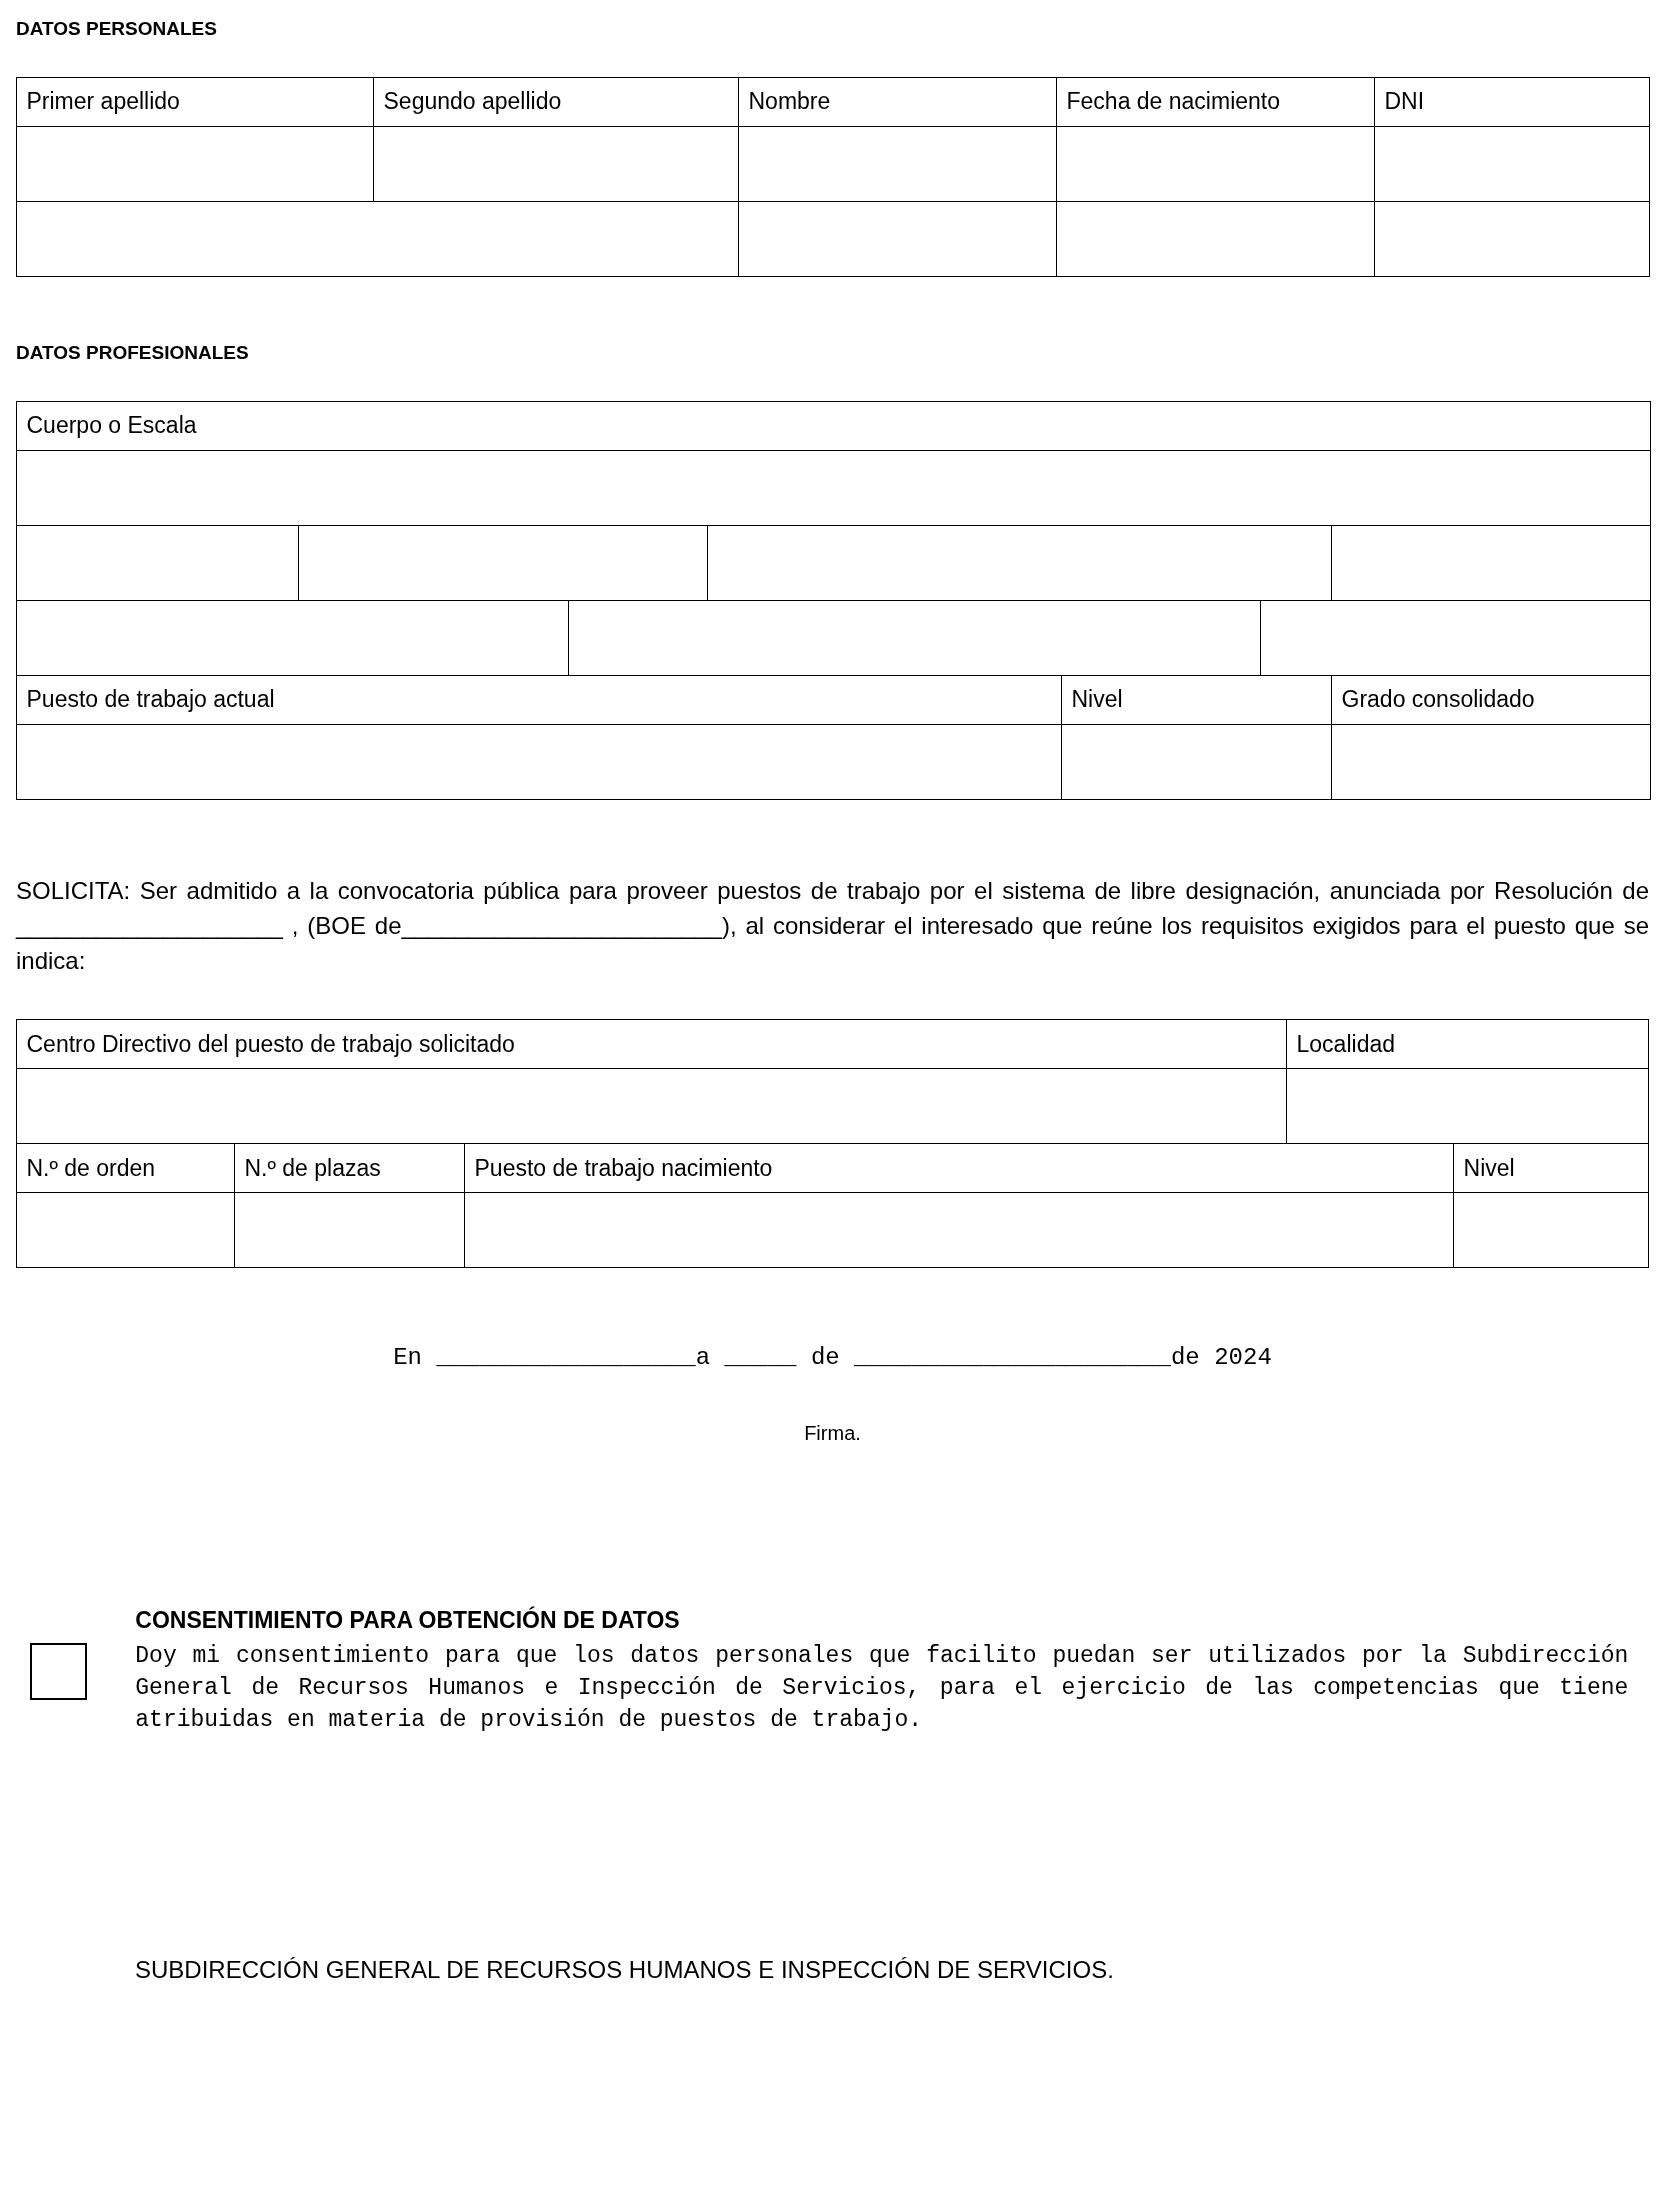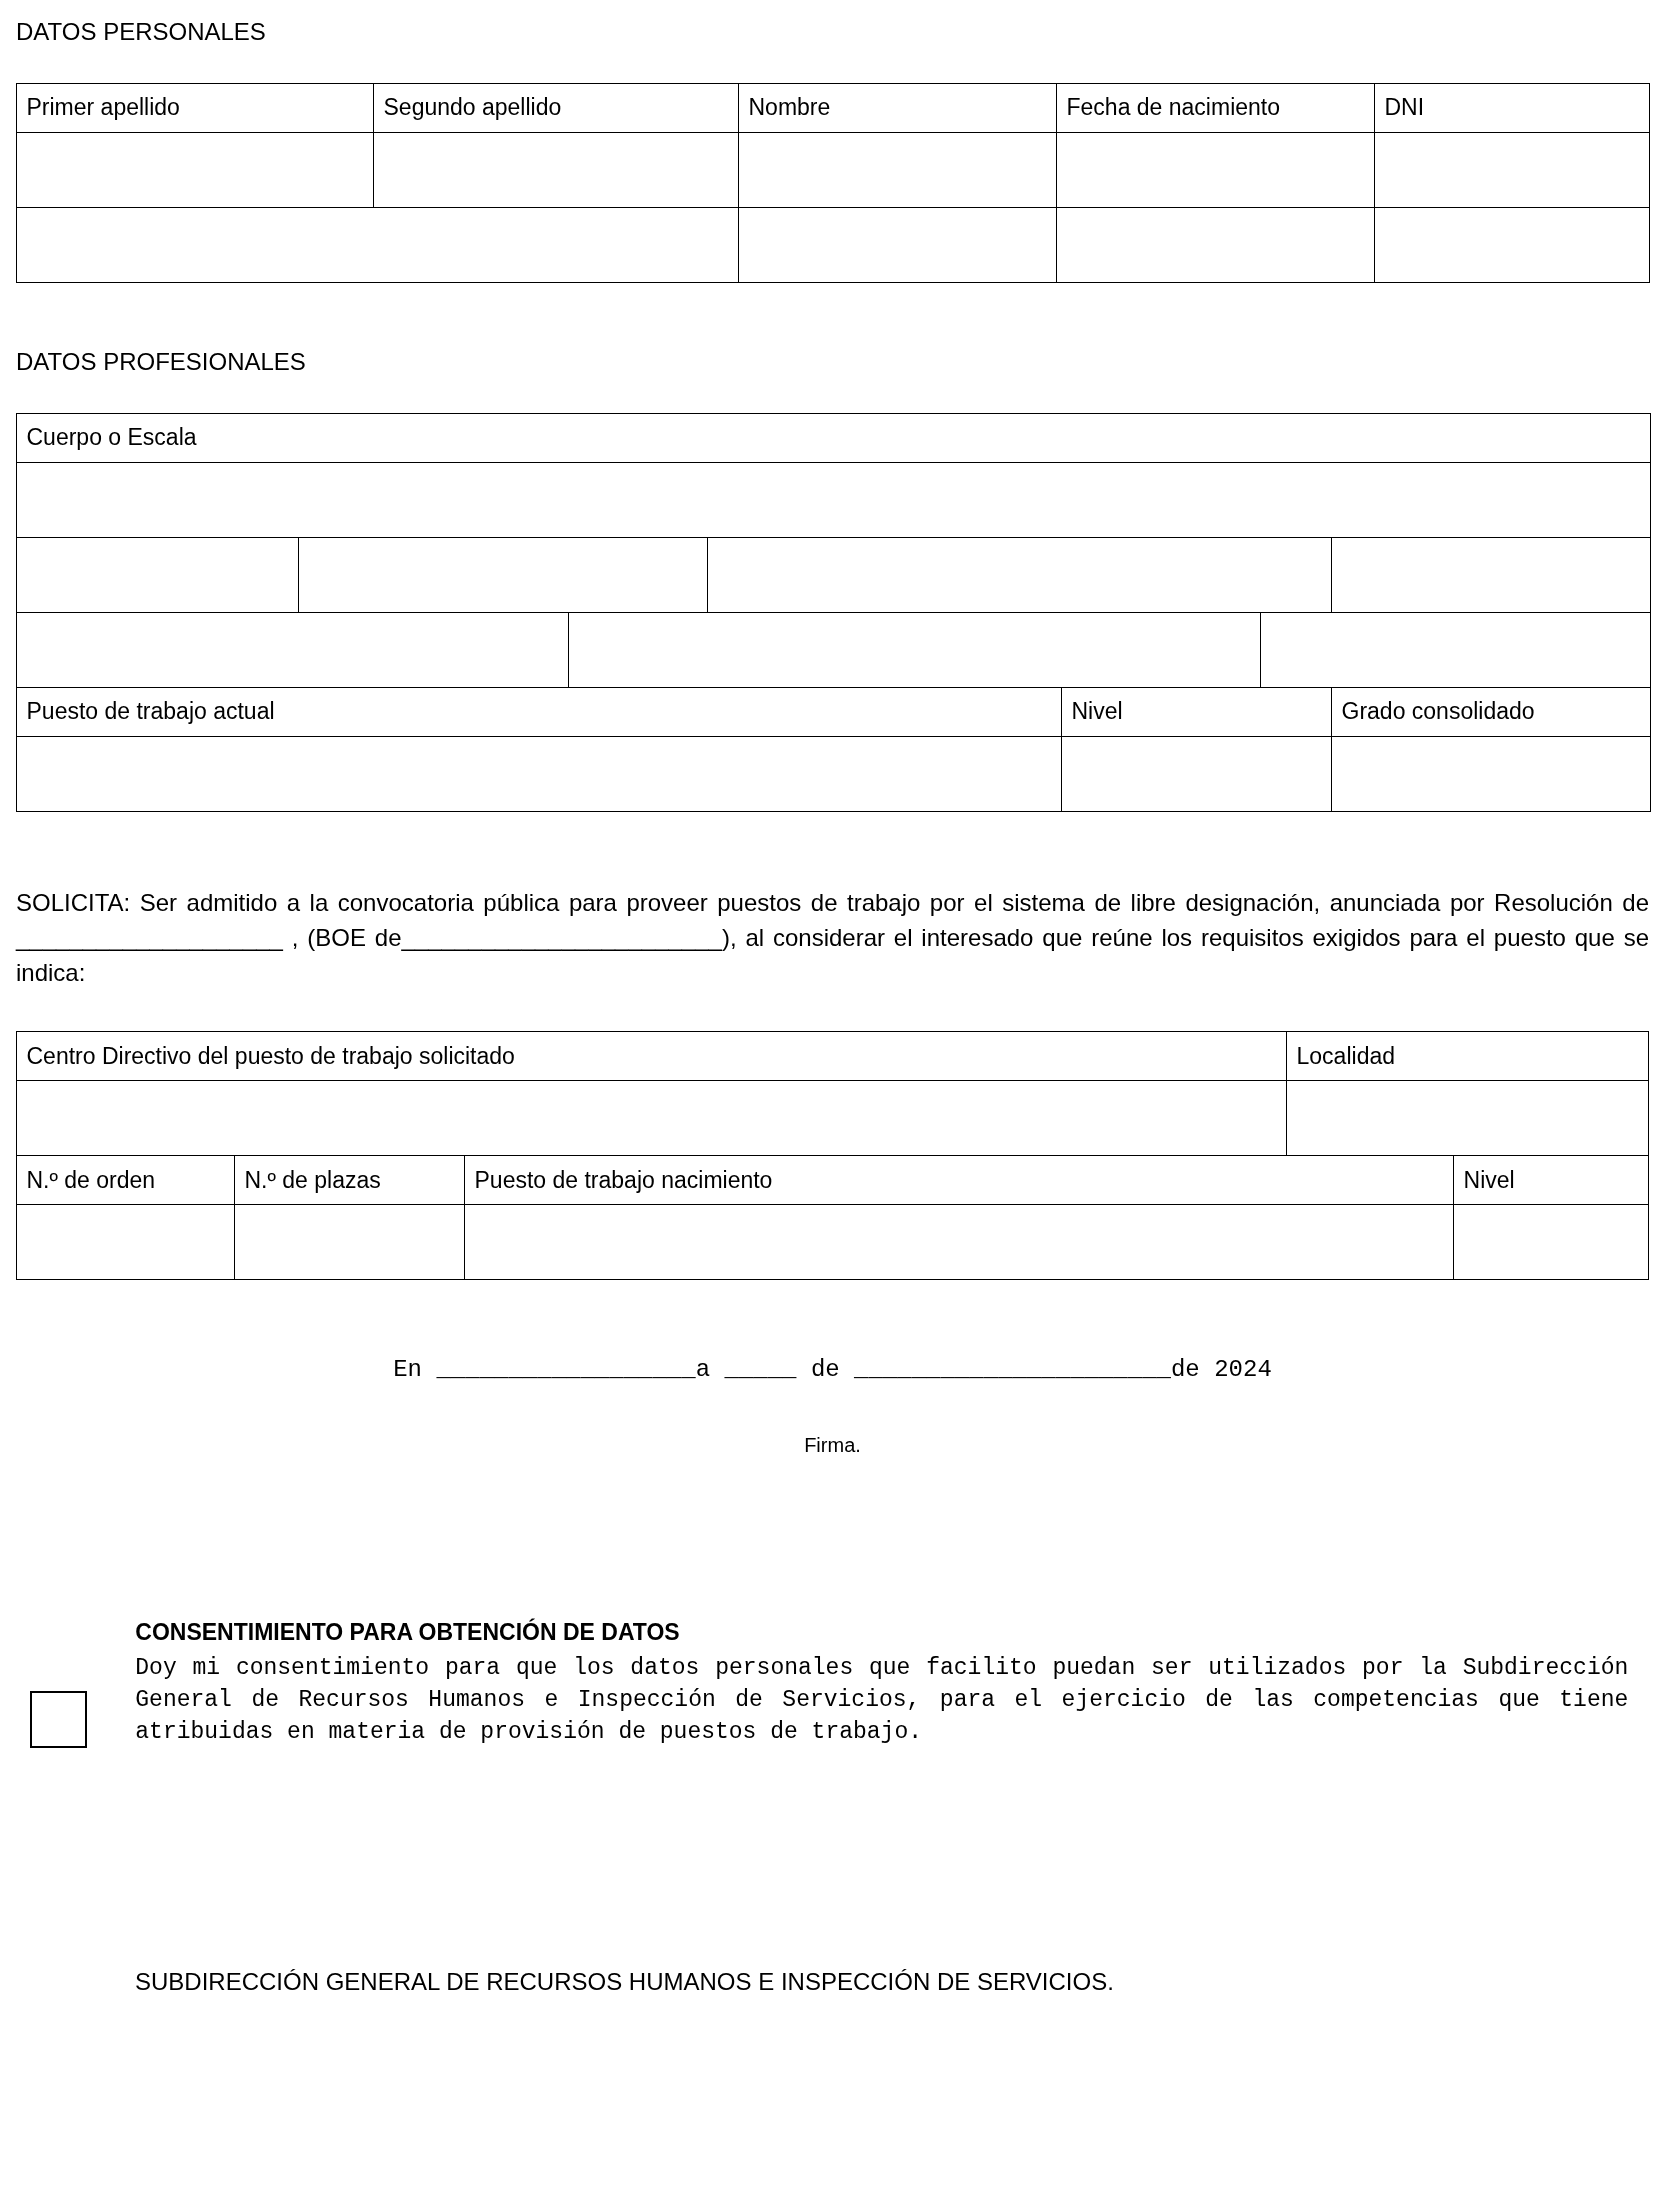--- a/index.html
+++ b/index.html
@@ -7,22 +7,22 @@
   .page {
     width: 1665px;
     min-height: 2205px;
     background: #ffffff;
     color: #000000;
     font-family: "Liberation Sans", "DejaVu Sans", sans-serif;
     font-size: 23px;
     padding: 17.5px 16px 32px 16px;
   }
   .section-title {
-    font-size: 24px;
-    font-weight: 400;
+    font-size: 19px;
+    font-weight: 700;
     margin: 0 0 37px 0;
   }
   .gap-before-section { margin-top: 65px; }
   table.form {
     border-collapse: collapse;
     table-layout: fixed;
     width: 1633px;
   }
   table.form td {
     border: 1.6px solid #000000;
@@ -49,21 +49,21 @@
     font-family: Liberation Mono, monospace;
   }
   .firma-line {
     margin-top: 51px;
     text-align: center;
     font-size: 20px;
   }
   .consent {
     margin-top: 159px;
     display: flex;
-    align-items: flex-end;
+    align-items: center;
     padding-left: 14.3px;
   }
   .consent-box {
     flex: none;
     width: 57px;
     height: 57px;
     border: 2.4px solid #000000;
     margin-top: 1.6px;
     background: #ffffff;
   }

